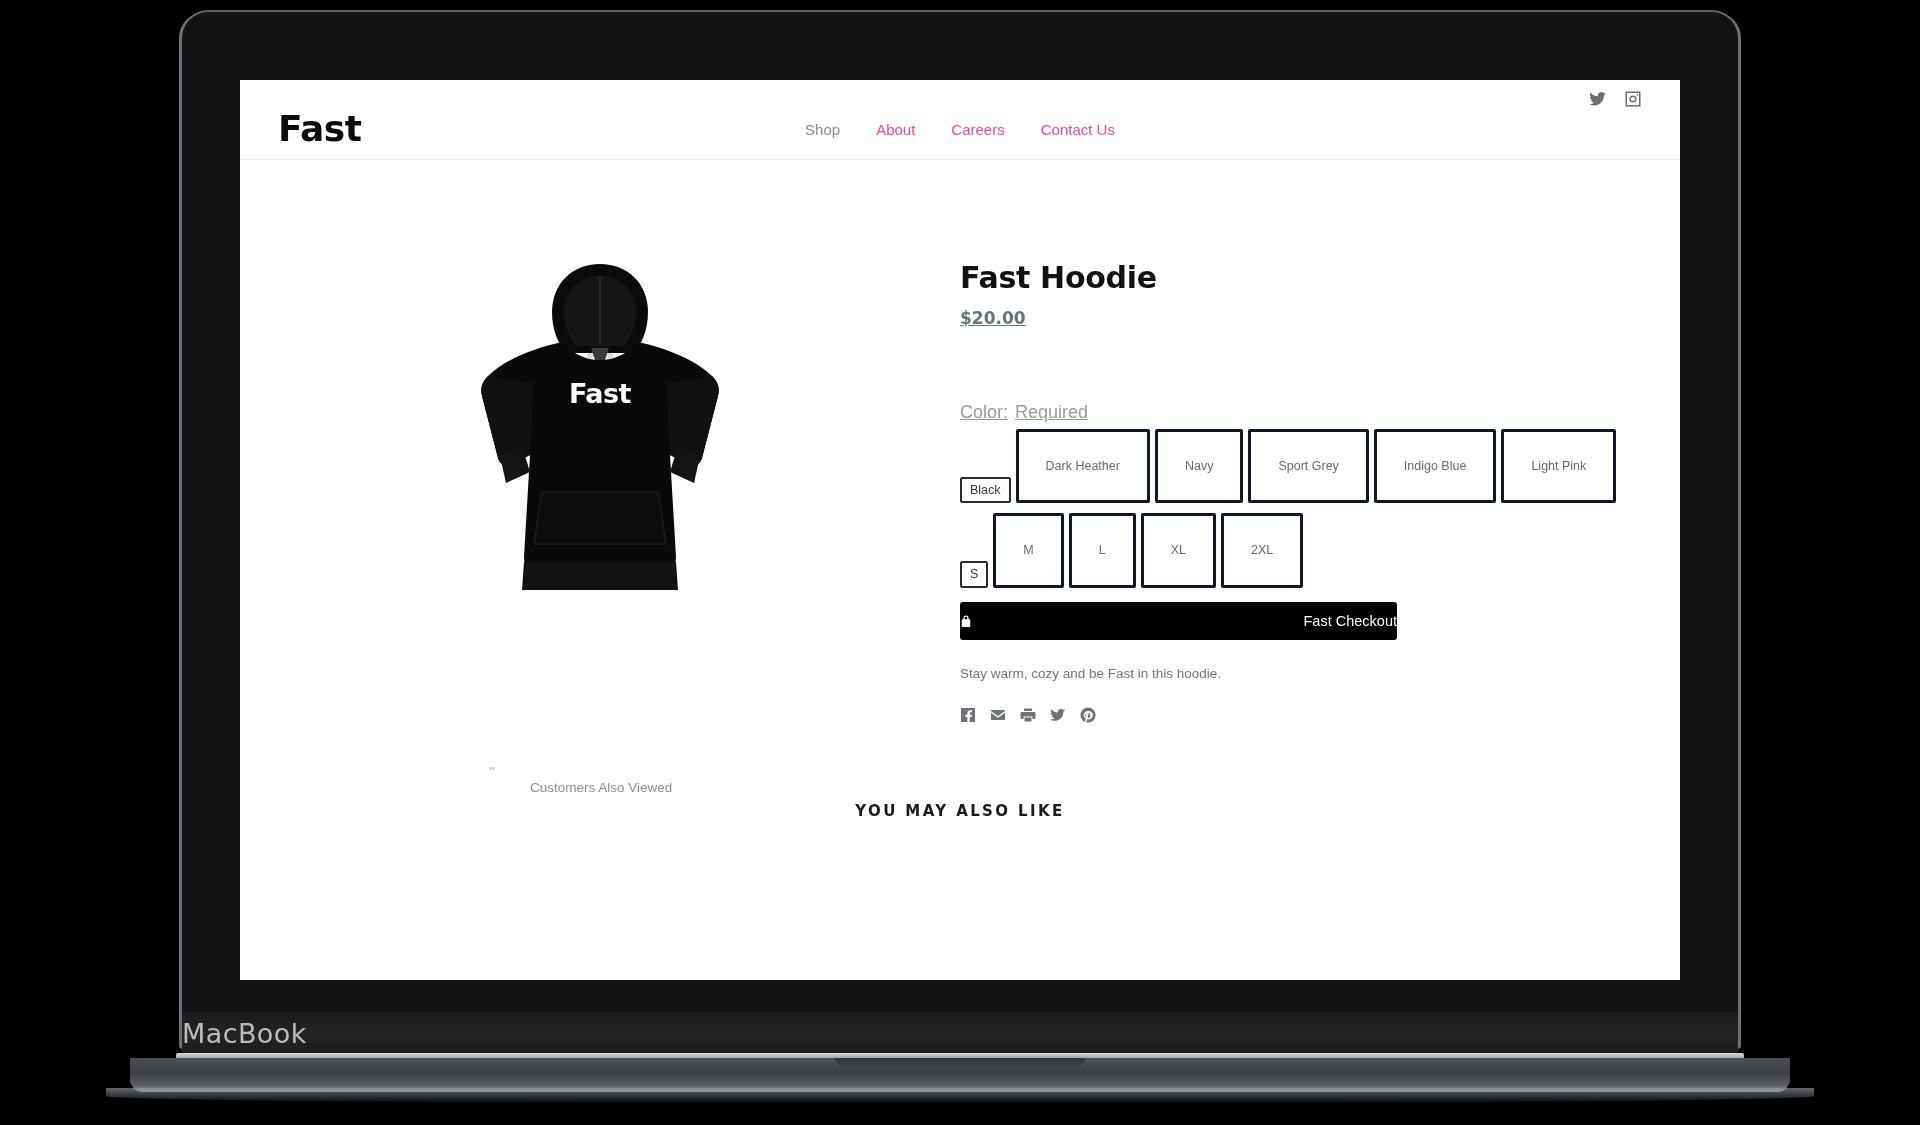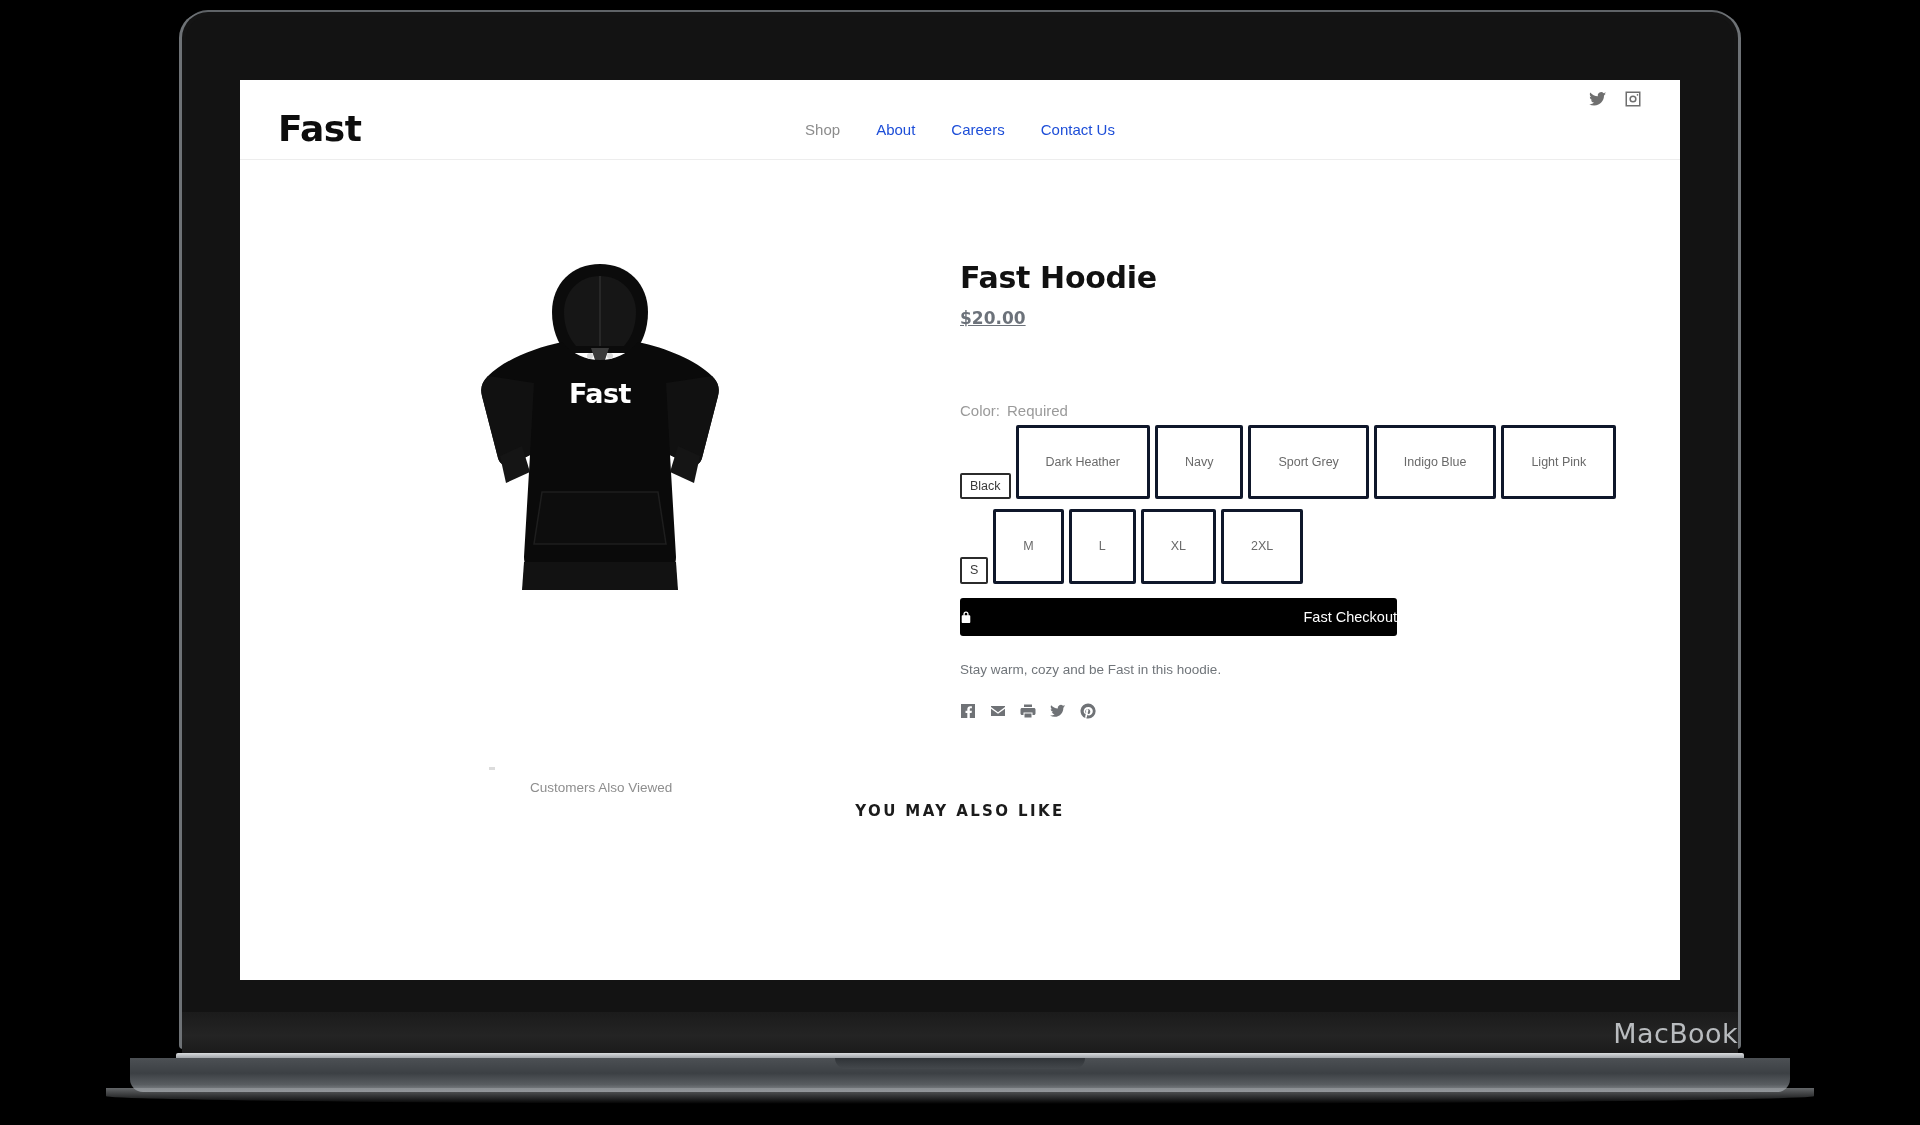--- a/index.html
+++ b/index.html
@@ -48,21 +48,21 @@
     background: #ffffff;
     overflow: hidden;
   }
 
   
   #bezel-chin {
     position: absolute;
     left: 182px; top: 1012px;
     width: 1556px; height: 43px;
     background: linear-gradient(180deg, #1b1b1b 0%, #242424 55%, #1a1a1a 100%);
-    display: flex; align-items: center; justify-content: flex-end;
+    display: flex; align-items: center; justify-content: flex-start;
   }
   #macbook-wordmark {
     color: #b9bcbf;
     font-size: 27px;
     letter-spacing: 0.4px;
     font-family: "DejaVu Sans", sans-serif;
   }
 
   #hinge-line {
     position: absolute;
@@ -124,21 +124,21 @@
 
   #main-nav {
     position: absolute;
     left: 50%; top: 41px;
     transform: translateX(-50%);
     display: flex; gap: 36px;
     white-space: nowrap;
   }
   .nav-link {
     font-size: 15px;
-    color: #1d4ed8;
+    color: #ec4899;
     text-decoration: none;
     cursor: pointer;
   }
   .nav-link.muted { color: #8c8c8c; }
 
   
   #product-area {
     position: relative;
     display: flex;
     padding: 40px 0 0 0;
@@ -182,23 +182,24 @@
     color: #6c727a;
     font-family: "DejaVu Sans", sans-serif;
     text-decoration: underline;
   }
 
   .option-group { margin-top: 0; }
   #color-group { margin-top: 74px; }
   #size-group  { margin-top: 10px; }
 
   .option-label {
-    font-size: 15px;
+    font-size: 18px;
     color: #9a9a9a;
     margin-bottom: 6px;
+    text-decoration: underline;
   }
   .option-label .req { margin-left: 7px; }
 
   .swatch-row { display: flex; gap: 5px; flex-wrap: wrap; }
   .swatch {
     border: 3px solid #0f172a;
     background: #ffffff;
     color: #6a6a6a;
     font-size: 12.5px;
     padding: 5px 27px;

